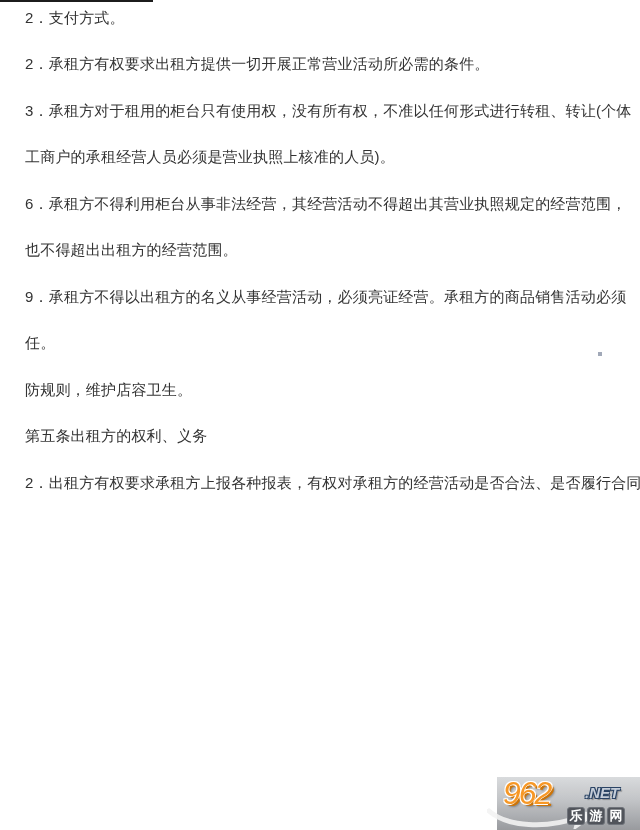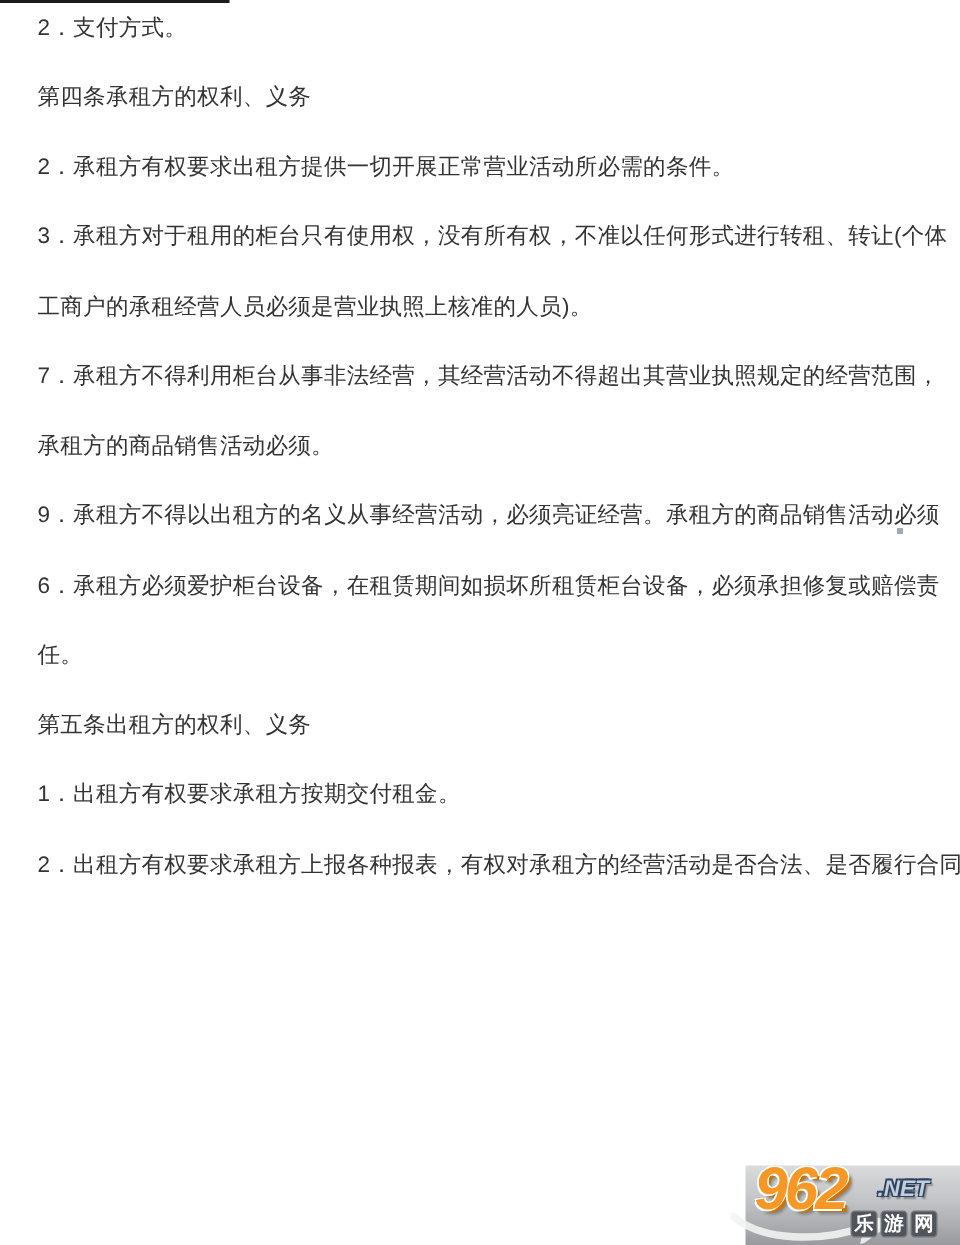--- a/index.html
+++ b/index.html
@@ -47,23 +47,23 @@
     position: absolute;
     left: 497px; top: 777px;
     width: 143px; height: 53px;
     background: linear-gradient(180deg, #d8dadc 0%, #bfc1c4 45%, #95979b 100%);
     opacity: 0.96;
     overflow: visible;
   }
   .logo-962 {
     position: absolute;
     left: 6px; top: -4px;
-    font-size: 40px;
+    font-size: 32px;
     line-height: 40px;
-    font-weight: 700;
+    font-weight: 400;
     font-style: italic;
     color: #f7941e;
     letter-spacing: -2px;
     text-shadow:
       -1px -1px 0 #ffffff, 1px -1px 0 #ffffff,
       -1px  1px 0 #ffffff, 2px 2px 0 #c96f00,
       3px 3px 2px rgba(60,60,60,.45);
   }
   .logo-net {
     position: absolute;
@@ -103,31 +103,29 @@
     justify-content: center;
   }
 </style>
 </head>
 <body>
 
 <div class="top-edge-line"></div>
 
 <div class="doc">
   <div class="doc-line">2．支付方式。</div>
-  <div class="doc-line">第四条承租方的权利、义务</div>
   <div class="doc-line">2．承租方有权要求出租方提供一切开展正常营业活动所必需的条件。</div>
   <div class="doc-line">3．承租方对于租用的柜台只有使用权，没有所有权，不准以任何形式进行转租、转让(个体</div>
   <div class="doc-line">工商户的承租经营人员必须是营业执照上核准的人员)。</div>
-  <div class="doc-line">7．承租方不得利用柜台从事非法经营，其经营活动不得超出其营业执照规定的经营范围，</div>
-  <div class="doc-line">承租方的商品销售活动必须。</div>
+  <div class="doc-line">6．承租方不得利用柜台从事非法经营，其经营活动不得超出其营业执照规定的经营范围，</div>
+  <div class="doc-line">也不得超出出租方的经营范围。</div>
   <div class="doc-line">9．承租方不得以出租方的名义从事经营活动，必须亮证经营。承租方的商品销售活动必须</div>
-  <div class="doc-line">6．承租方必须爱护柜台设备，在租赁期间如损坏所租赁柜台设备，必须承担修复或赔偿责</div>
   <div class="doc-line">任。</div>
+  <div class="doc-line">防规则，维护店容卫生。</div>
   <div class="doc-line">第五条出租方的权利、义务</div>
-  <div class="doc-line">1．出租方有权要求承租方按期交付租金。</div>
   <div class="doc-line">2．出租方有权要求承租方上报各种报表，有权对承租方的经营活动是否合法、是否履行合同</div>
 </div>
 
 <div class="artifact-dot"></div>
 
 <div class="logo">
   <span class="logo-962">962</span>
   <span class="logo-net">.NET</span>
   <svg class="logo-swoosh" viewBox="0 0 110 26" xmlns="http://www.w3.org/2000/svg">
     <path d="M2 8 C 20 24, 60 26, 92 14 L 88 10 L 104 12 L 90 22 L 92 14" fill="none" stroke="#f2f2f2" stroke-width="5" stroke-linecap="round" opacity="0.9"></path>

